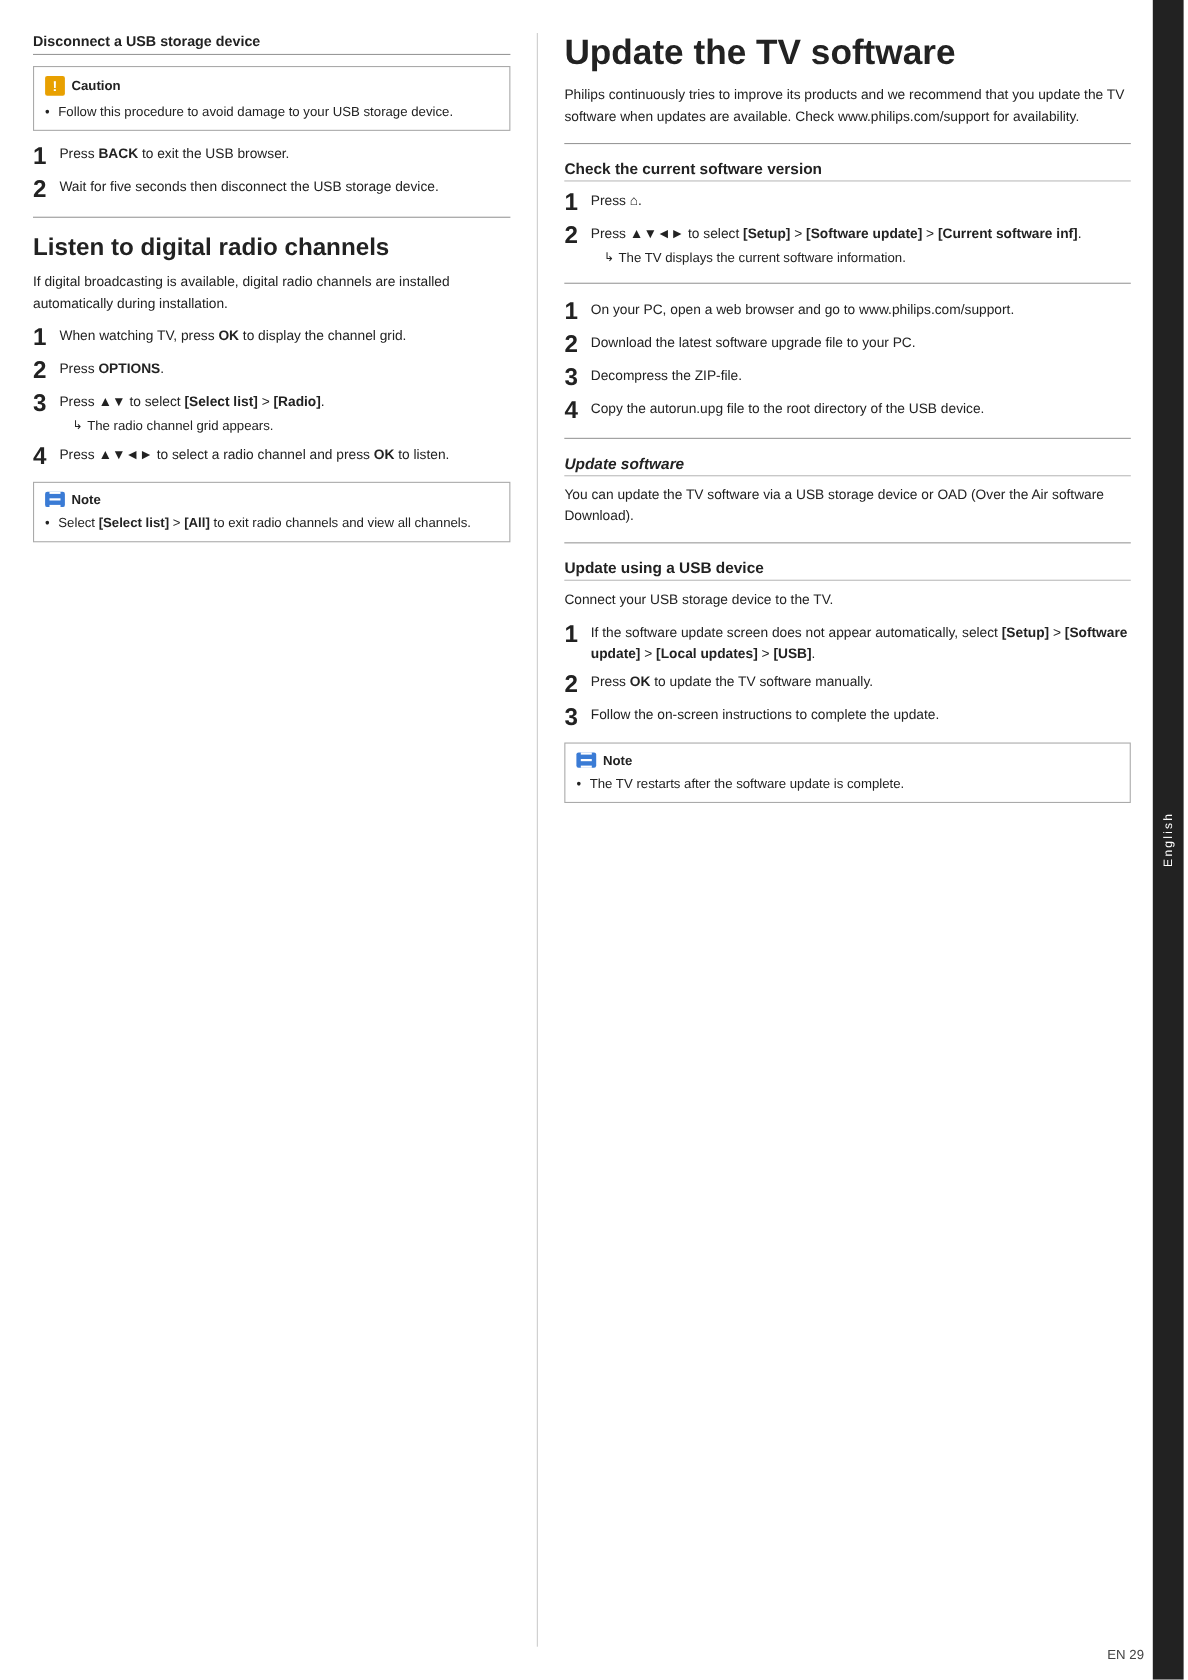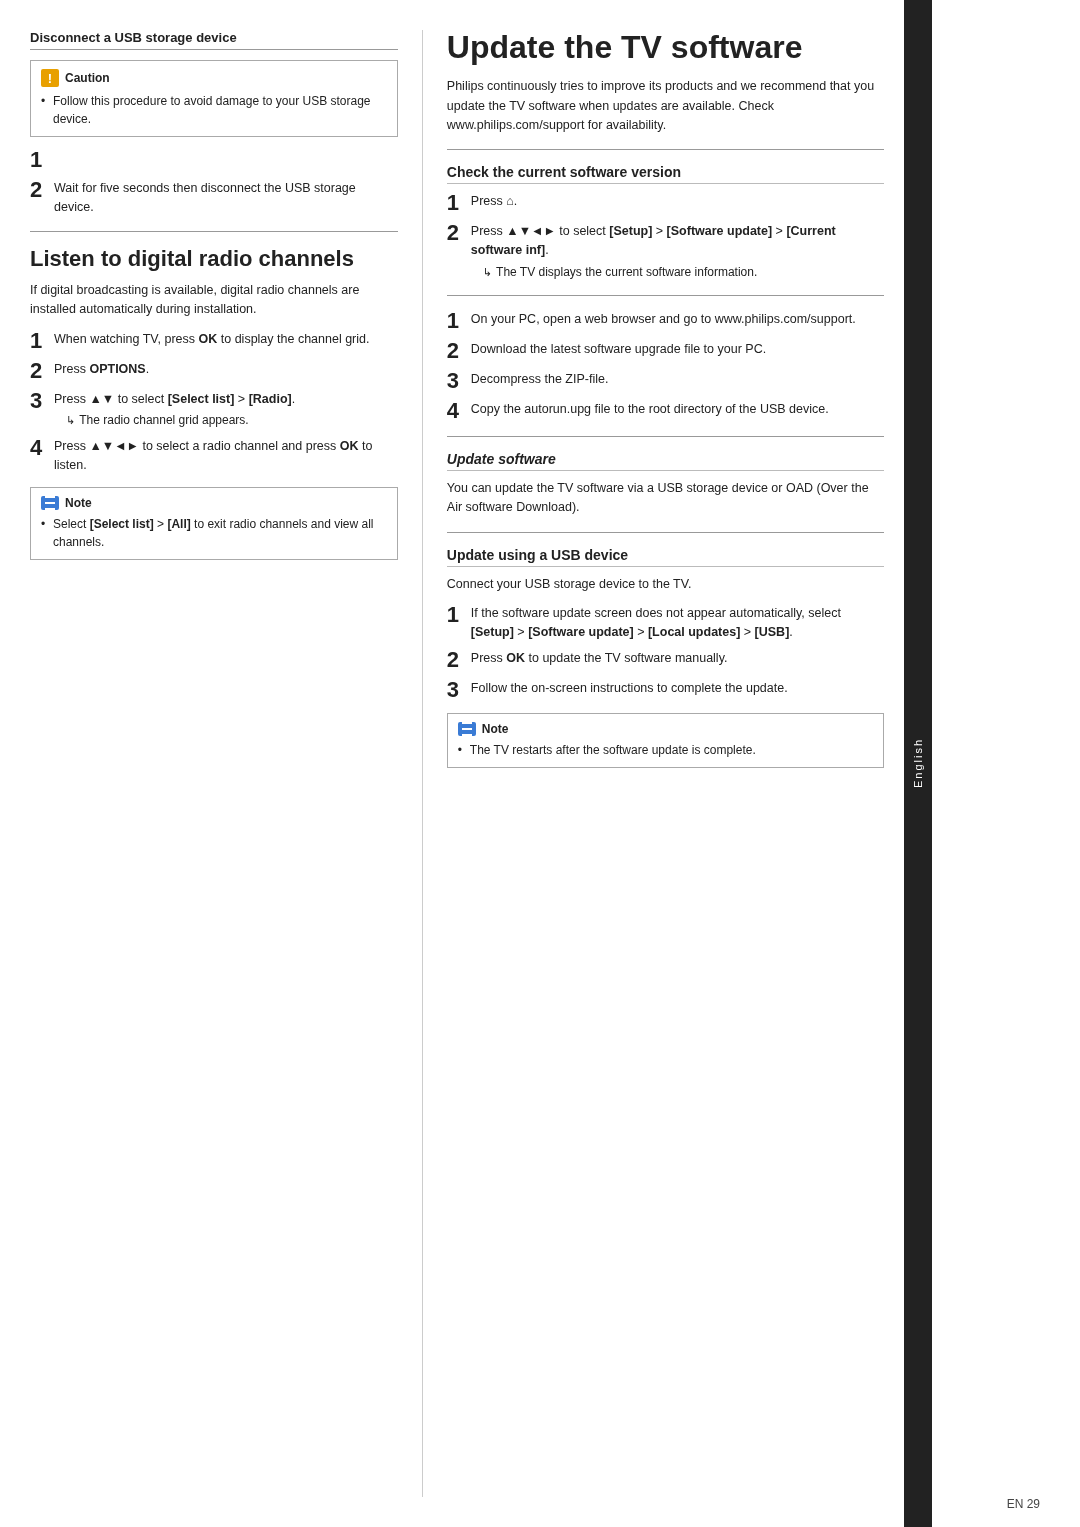--- a/index.html
+++ b/index.html
@@ -8,21 +8,21 @@
       font-size: 13px;
       color: #222;
       background: #fff;
       width: 1080px;
       min-height: 1527px;
       position: relative;
       overflow: hidden;
     }
     .page {
       display: flex;
-      width: 932px;
+      width: 1076px;
       min-height: 1527px;
       justify-content: center;
     }
     .side-tab {
       width: 28px;
       min-height: 1527px;
       background: #222;
       display: flex;
       align-items: center;
       justify-content: center;
@@ -223,20 +223,21 @@
             <div class="caution-icon">!</div>
             <span>Caution</span>
           </div>
           <ul class="bullet-list">
             <li>Follow this procedure to avoid damage to your USB storage device.</li>
           </ul>
         </div>
 
         <div class="step-item">
           <span class="step-num">1</span>
+          <span class="step-content">Press <strong>BACK</strong> to exit the USB browser.</span>
         </div>
         <div class="step-item">
           <span class="step-num">2</span>
           <span class="step-content">Wait for five seconds then disconnect the USB storage device.</span>
         </div>
       </div>
 
       <hr class="divider">
 
       <div>

